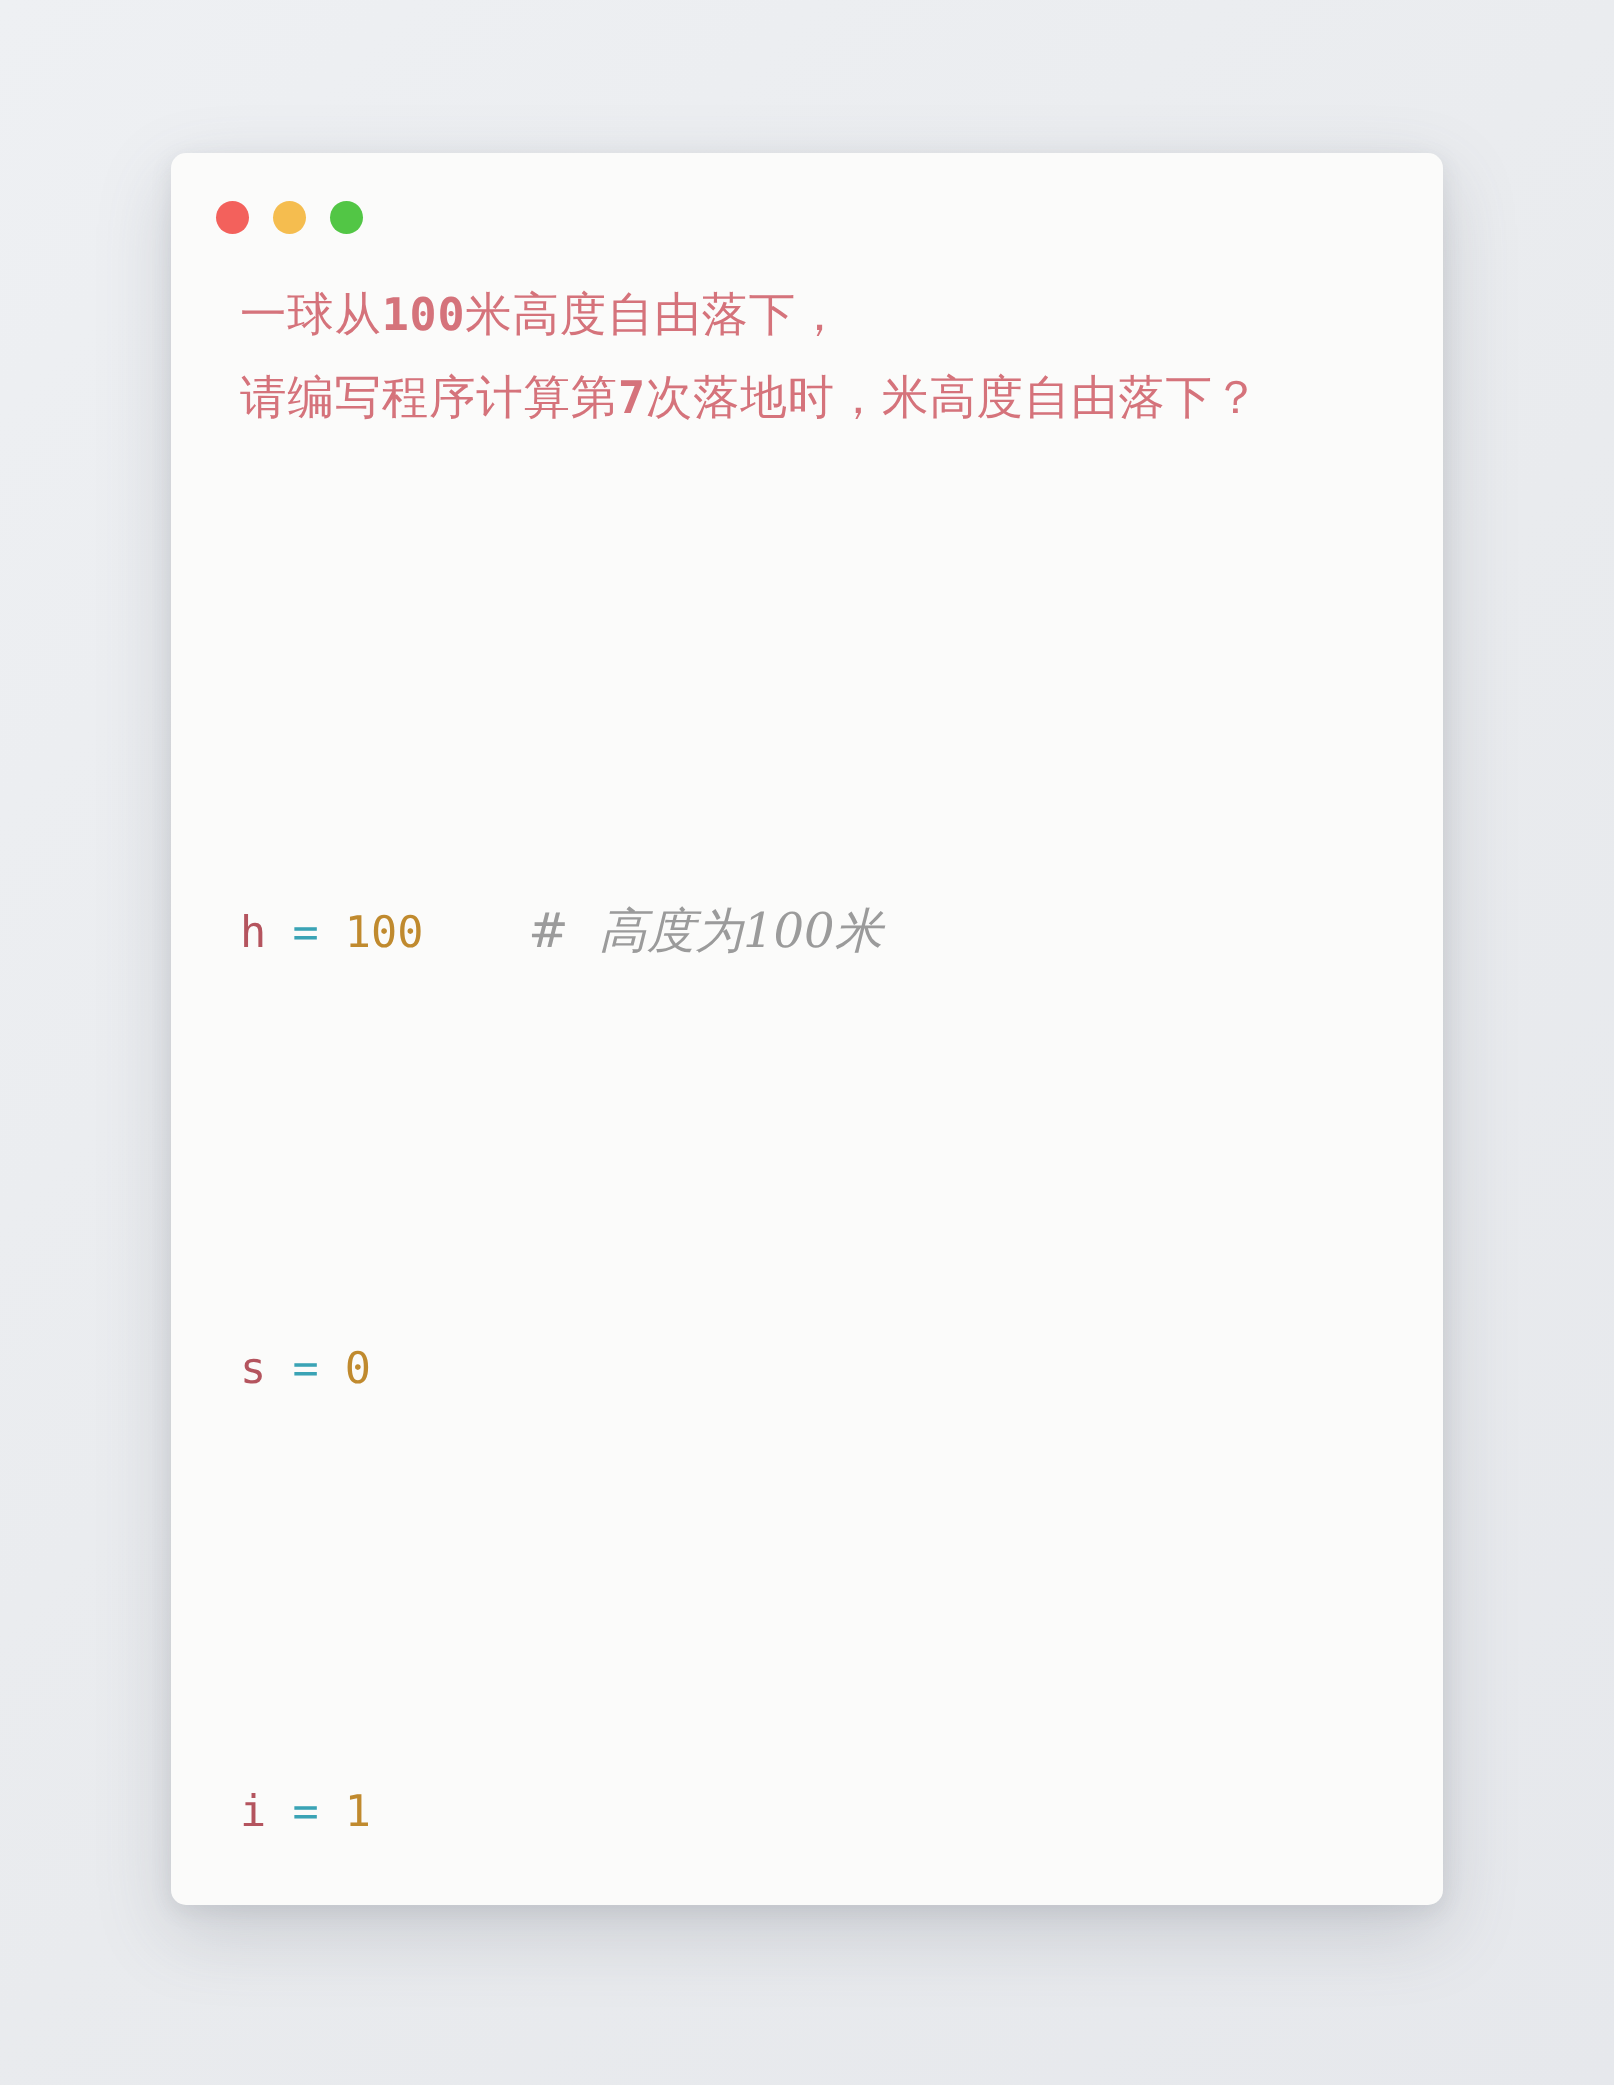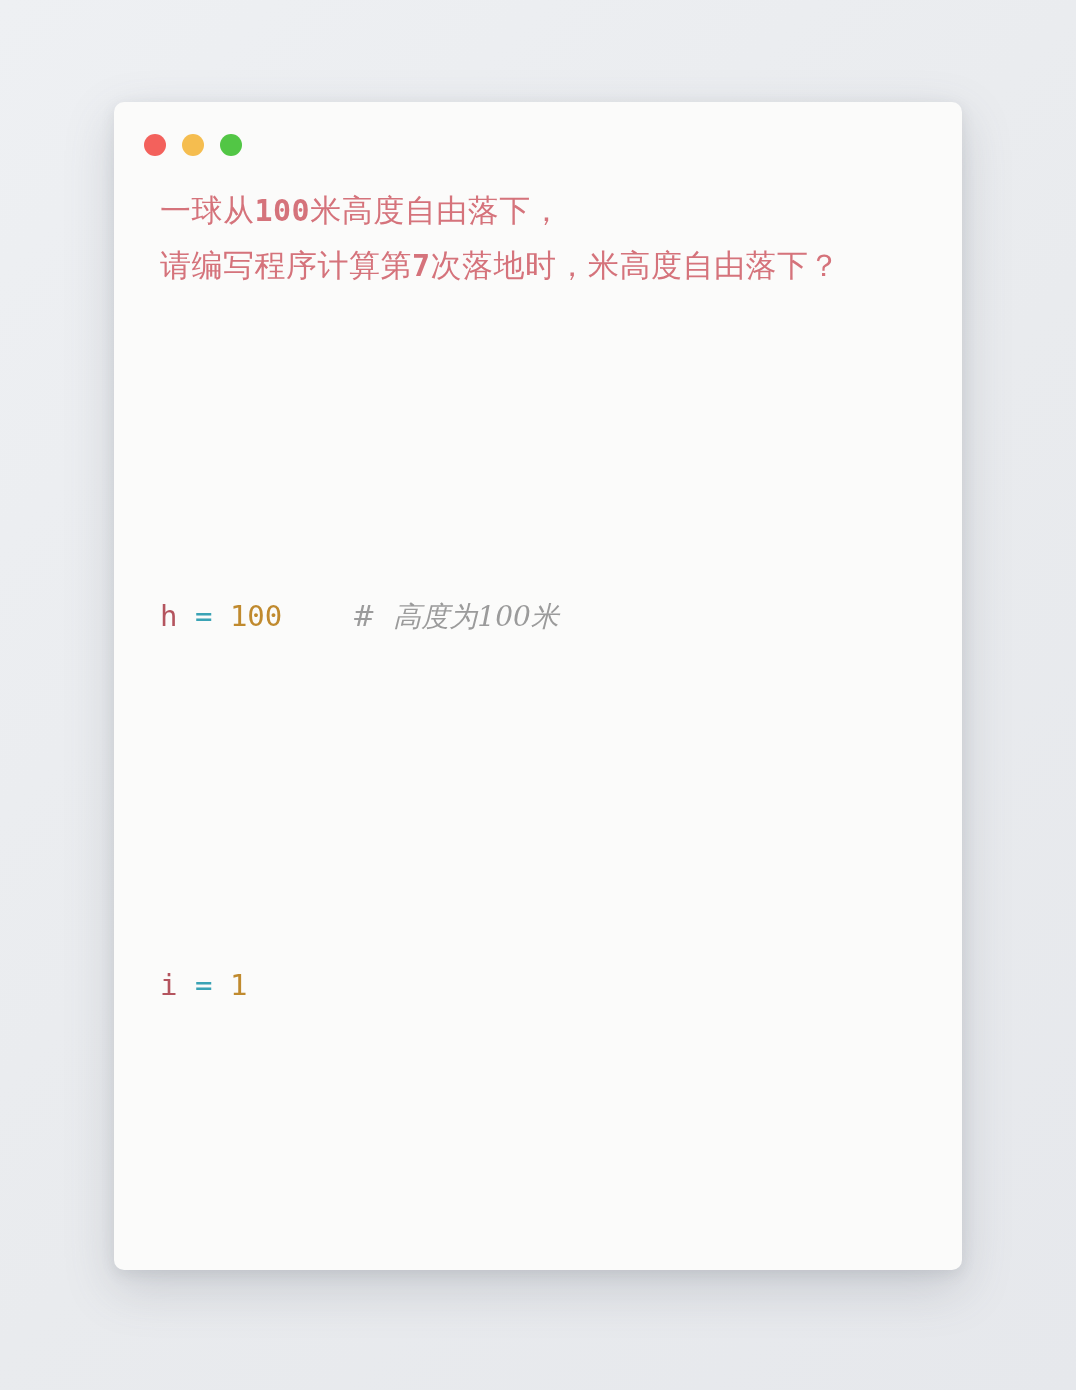--- a/index.html
+++ b/index.html
@@ -75,21 +75,21 @@
   }
   .code .line { height: 74px; }
 
   .t-var      { color: #b4545e; }
   .t-op       { color: #3aa3b5; }
   .t-num      { color: #c08a2e; }
   .t-comment  {
     color: #9b9b9b;
     font-style: italic;
     font-family: "DejaVu Serif", "Liberation Serif", serif;
-    font-size: 28px;
+    font-size: 32px;
   }
 </style>
 </head>
 <body>
 
 <div class="page">
   <div class="window">
 
     <div class="titlebar">
       <span class="dot red"></span>
@@ -103,20 +103,21 @@
 
 
       <div class="prose"><span>请编写程序计算第</span><span class="num">7</span><span>次落地时，米高度自由落下？</span></div>
 
       <div class="spacer"></div>
 
       <div class="code">
 
         <div class="line"><span class="t-var">h</span> <span class="t-op">=</span> <span class="t-num">100</span>    <span class="t-comment">#  高度为100米</span></div>
 
+        <div class="line"><span class="t-var">s</span> <span class="t-op">=</span> <span class="t-num">0</span></div>
 
         <div class="line"><span class="t-var">i</span> <span class="t-op">=</span> <span class="t-num">1</span></div>
 
         
 
         
 
         
 
         

